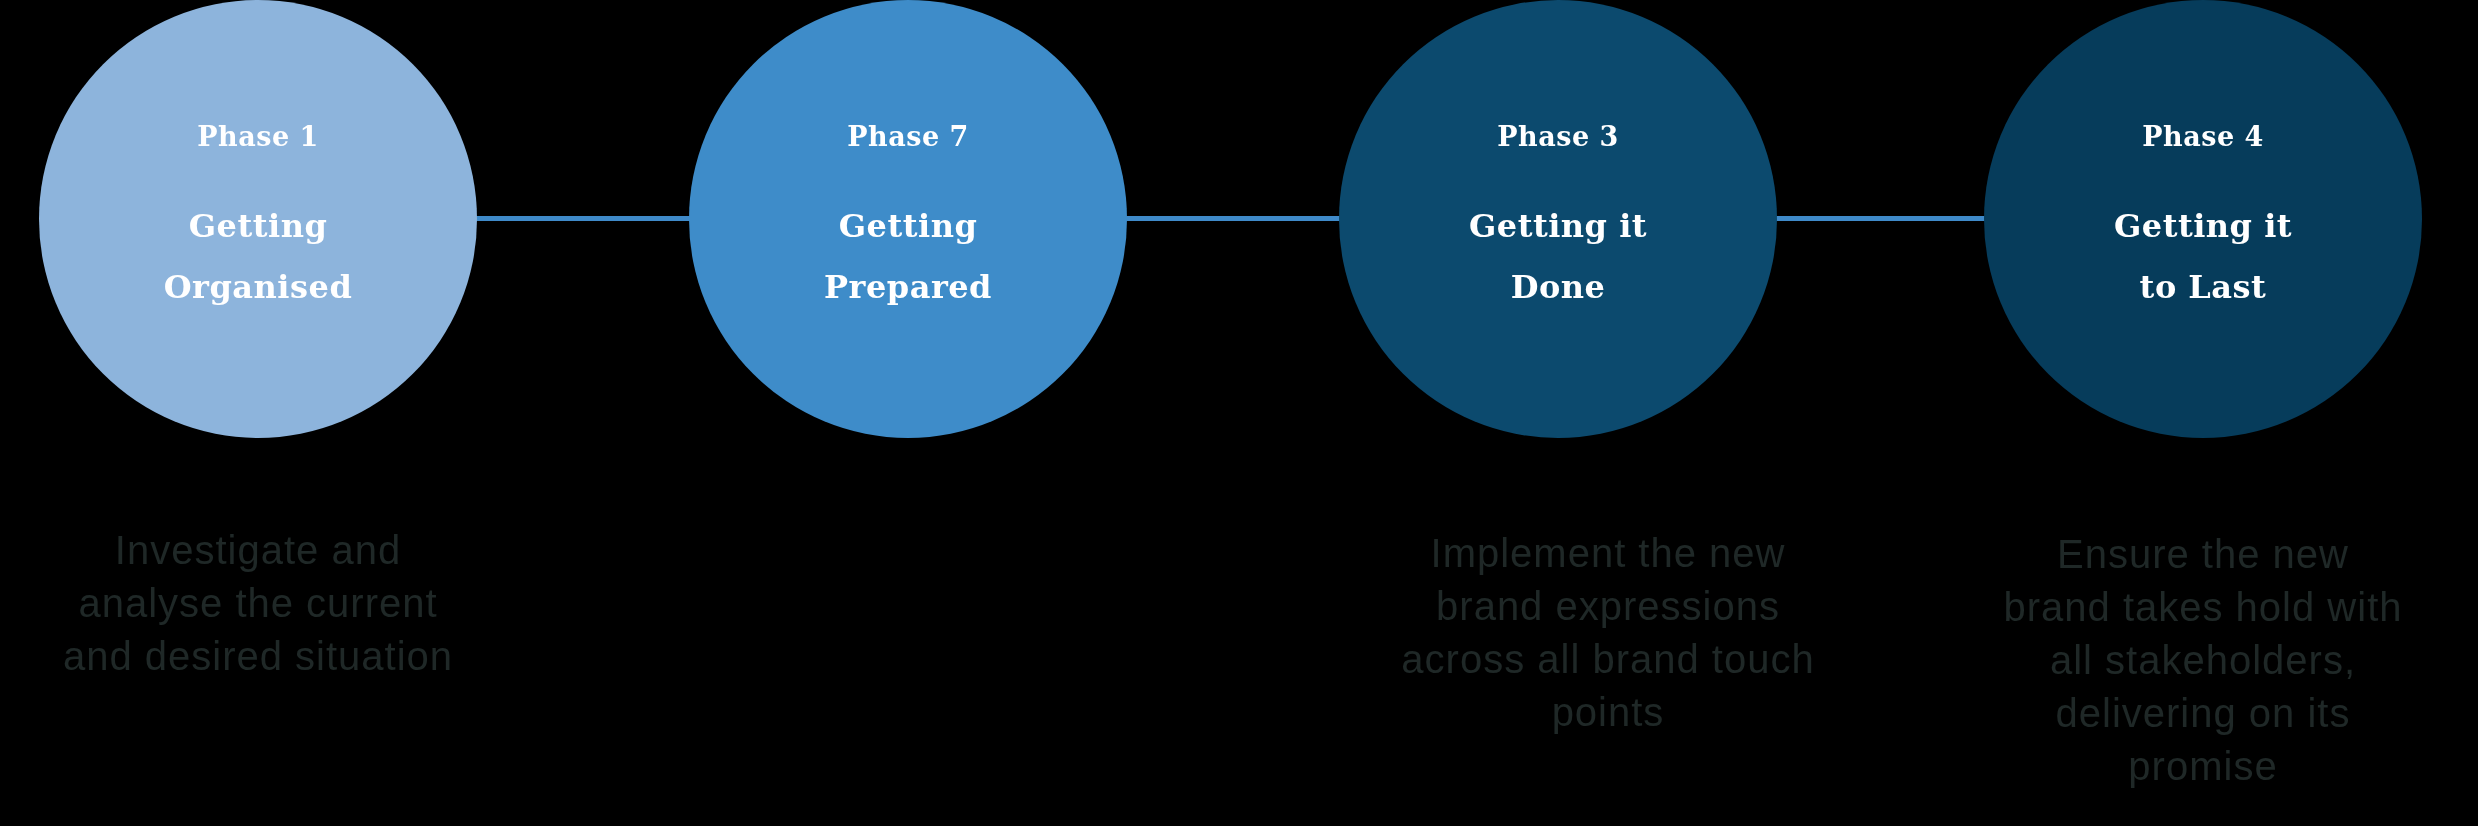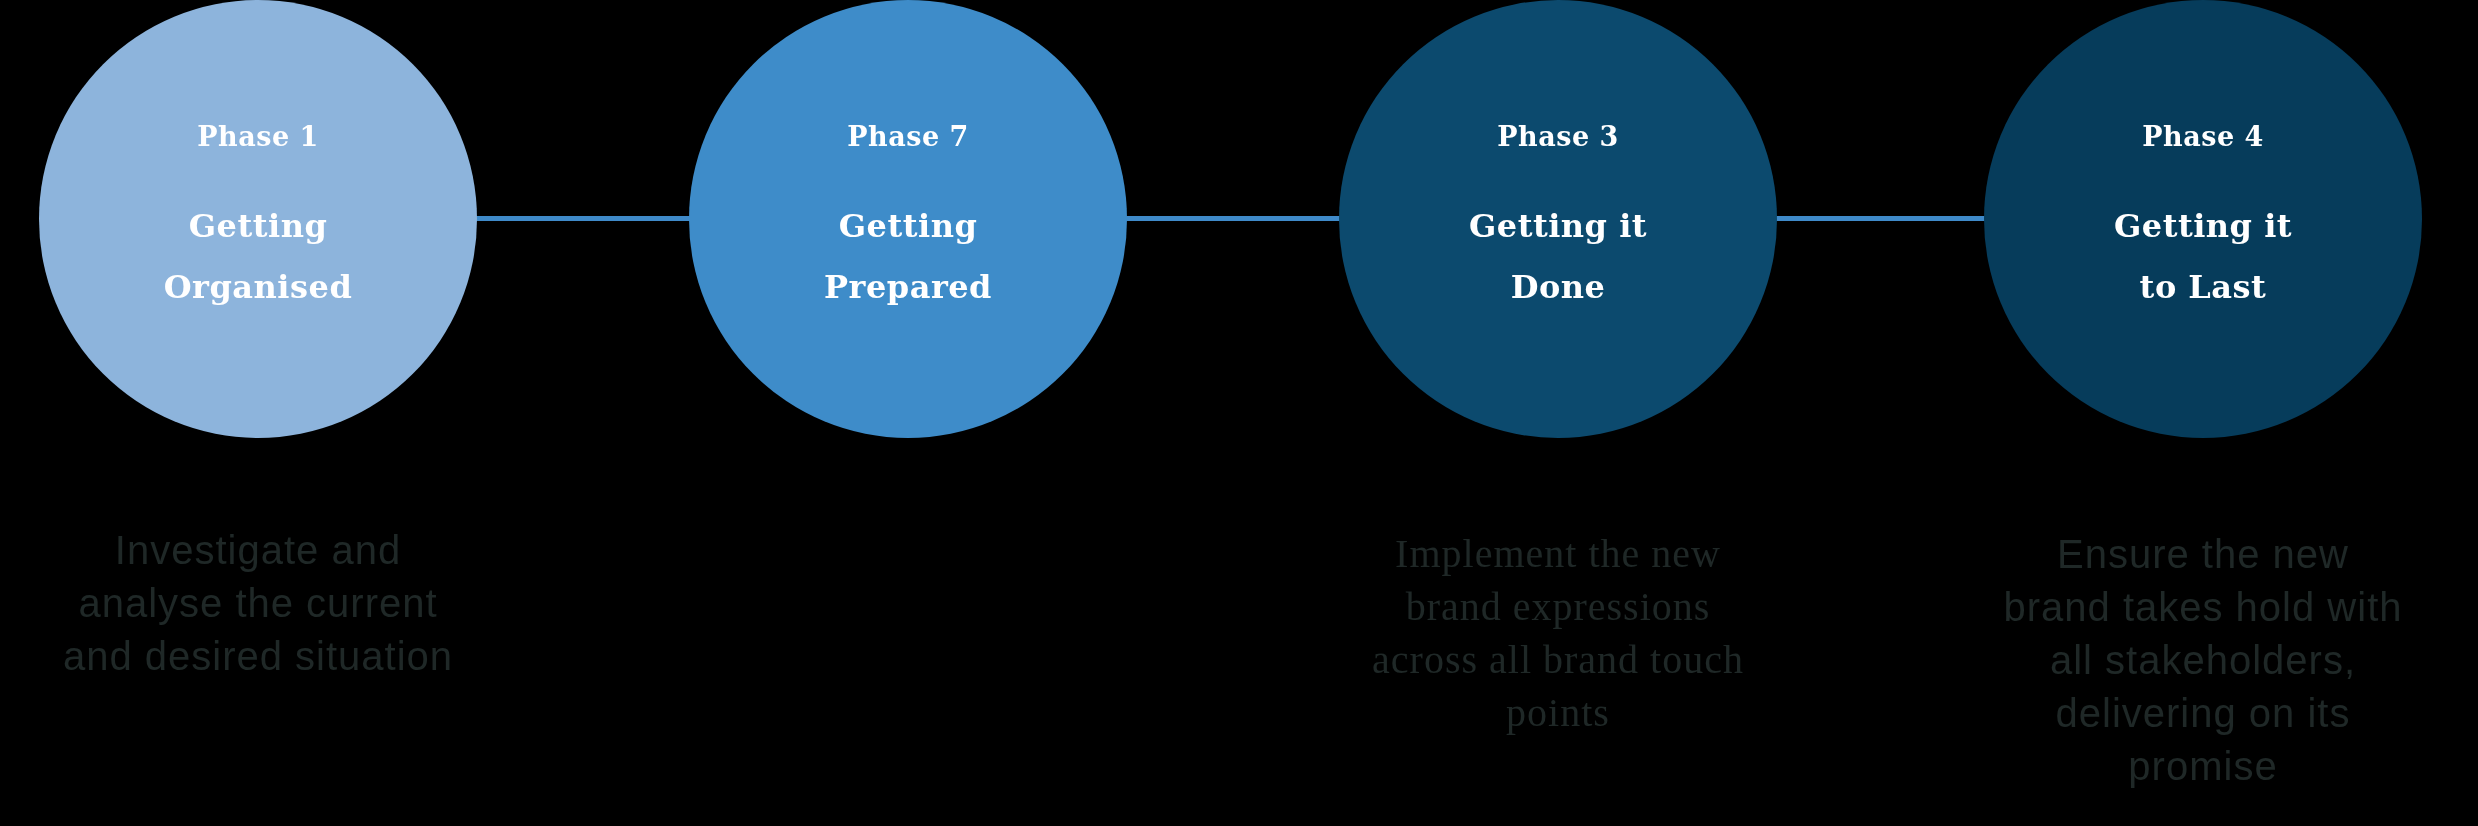--- a/index.html
+++ b/index.html
@@ -63,21 +63,21 @@
     color: #1f2827;
     white-space: pre-line;
   }
   
   .c1 { left: 39px;   }
   .c2 { left: 689px;  }
   .c3 { left: 1339px; }
   .c4 { left: 1984px; }
   .d1 { left: -22px;  top: 524px; }
   .d2 { left: 628px;  top: 506px; }
-  .d3 { left: 1278px; top: 527px; font-family: Liberation Serif, serif; }
+  .d3 { left: 1328px; top: 527px; }
   .d4 { left: 1923px; top: 528px; }
   .s1 { left: 470px;  }
   .s2 { left: 1120px; }
   .s3 { left: 1770px; }
 </style>
 </head>
 <body>
 
 <div class="canvas">
 

